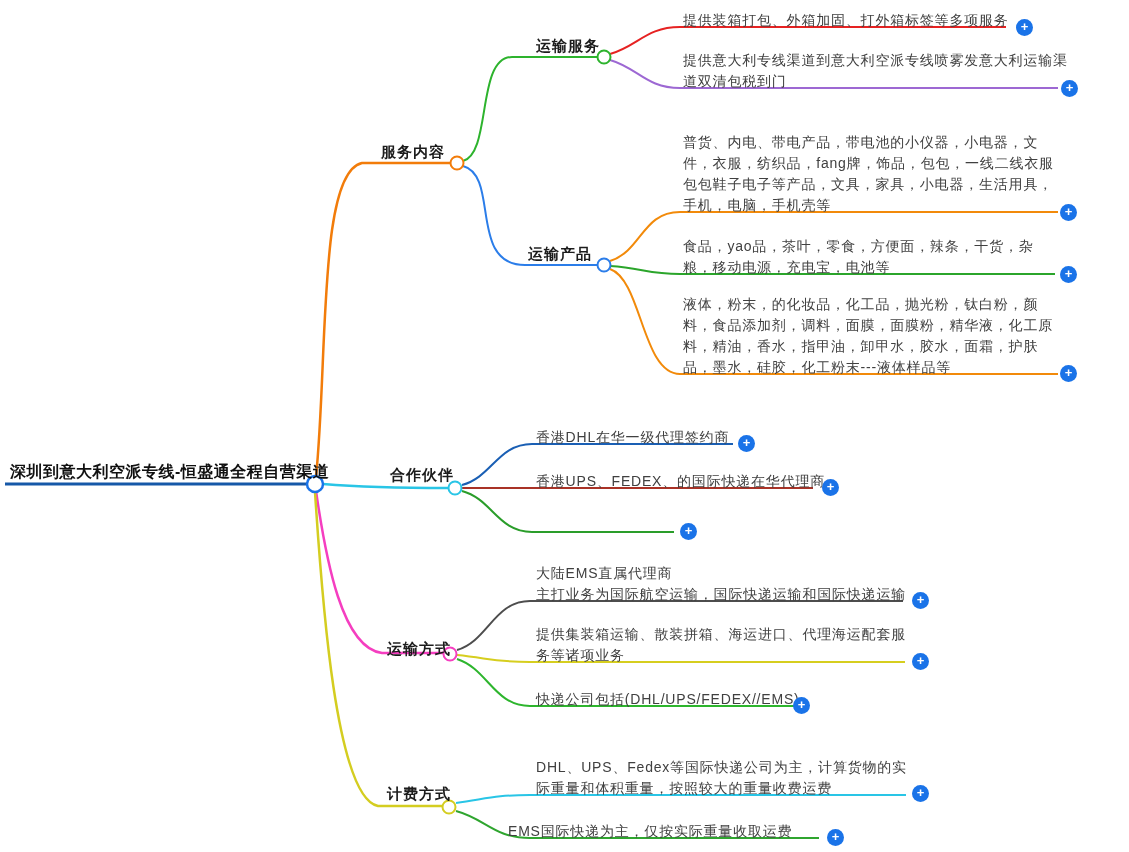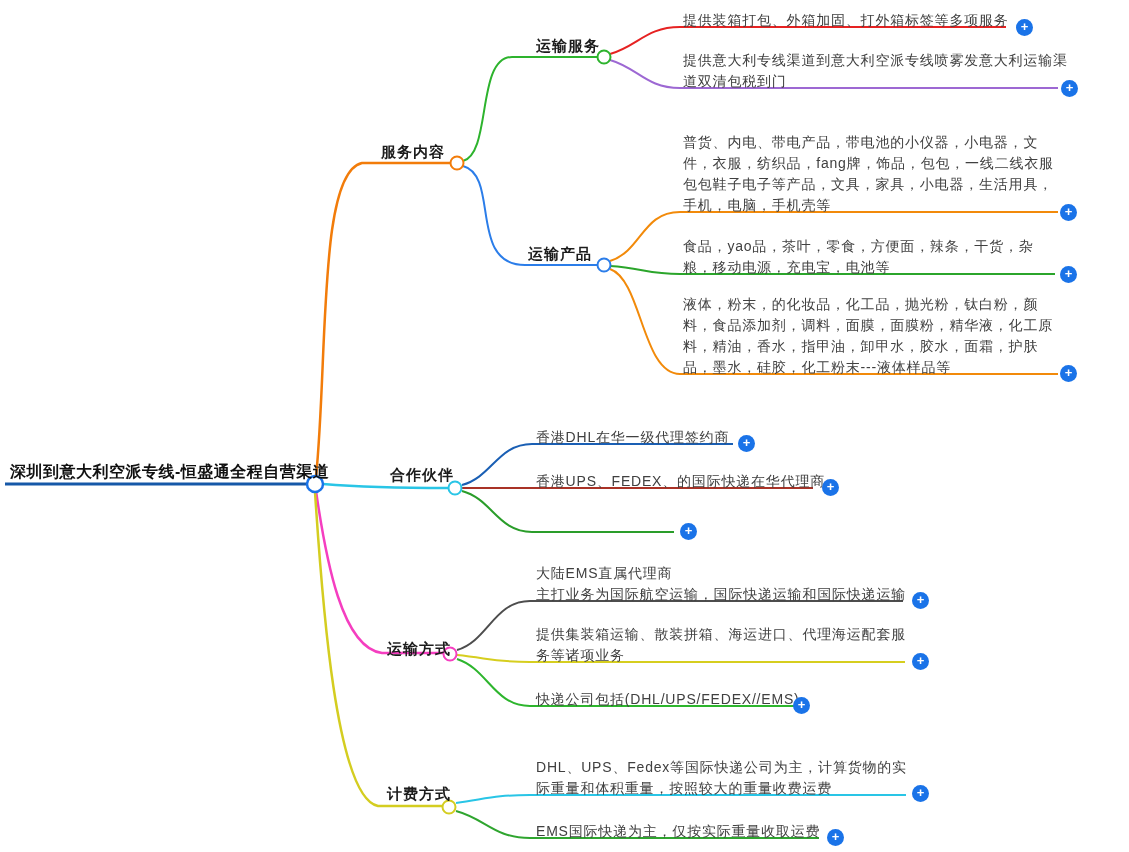--- a/index.html
+++ b/index.html
@@ -89,21 +89,21 @@
 
   <div class="leaf" style="left:536px;top:427px;width:220px;">香港DHL在华一级代理签约商</div>
   <div class="leaf" style="left:536px;top:471px;width:300px;">香港UPS、FEDEX、的国际快递在华代理商</div>
   <div class="leaf" style="left:536px;top:515px;width:200px;margin-top:48px;">大陆EMS直属代理商</div>
 
   <div class="leaf" style="left:536px;top:584px;width:390px;">主打业务为国际航空运输，国际快递运输和国际快递运输</div>
   <div class="leaf" style="left:536px;top:624px;width:378px;">提供集装箱运输、散装拼箱、海运进口、代理海运配套服务等诸项业务</div>
   <div class="leaf" style="left:536px;top:689px;width:300px;">快递公司包括(DHL/UPS/FEDEX//EMS)</div>
 
   <div class="leaf" style="left:536px;top:757px;width:378px;">DHL、UPS、Fedex等国际快递公司为主，计算货物的实际重量和体积重量，按照较大的重量收费运费</div>
-  <div class="leaf" style="left:536px;top:821px;width:320px;">EMS国际快递为主，仅按实际重量收取运费</div>
+  <div class="leaf" style="left:508px;top:821px;width:320px;">EMS国际快递为主，仅按实际重量收取运费</div>
 
   <div class="plus" style="left:1016px;top:19px;">+</div>
   <div class="plus" style="left:1061px;top:80px;">+</div>
   <div class="plus" style="left:1060px;top:204px;">+</div>
   <div class="plus" style="left:1060px;top:266px;">+</div>
   <div class="plus" style="left:1060px;top:365px;">+</div>
   <div class="plus" style="left:738px;top:435px;">+</div>
   <div class="plus" style="left:822px;top:479px;">+</div>
   <div class="plus" style="left:680px;top:523px;">+</div>
   <div class="plus" style="left:912px;top:592px;">+</div>

